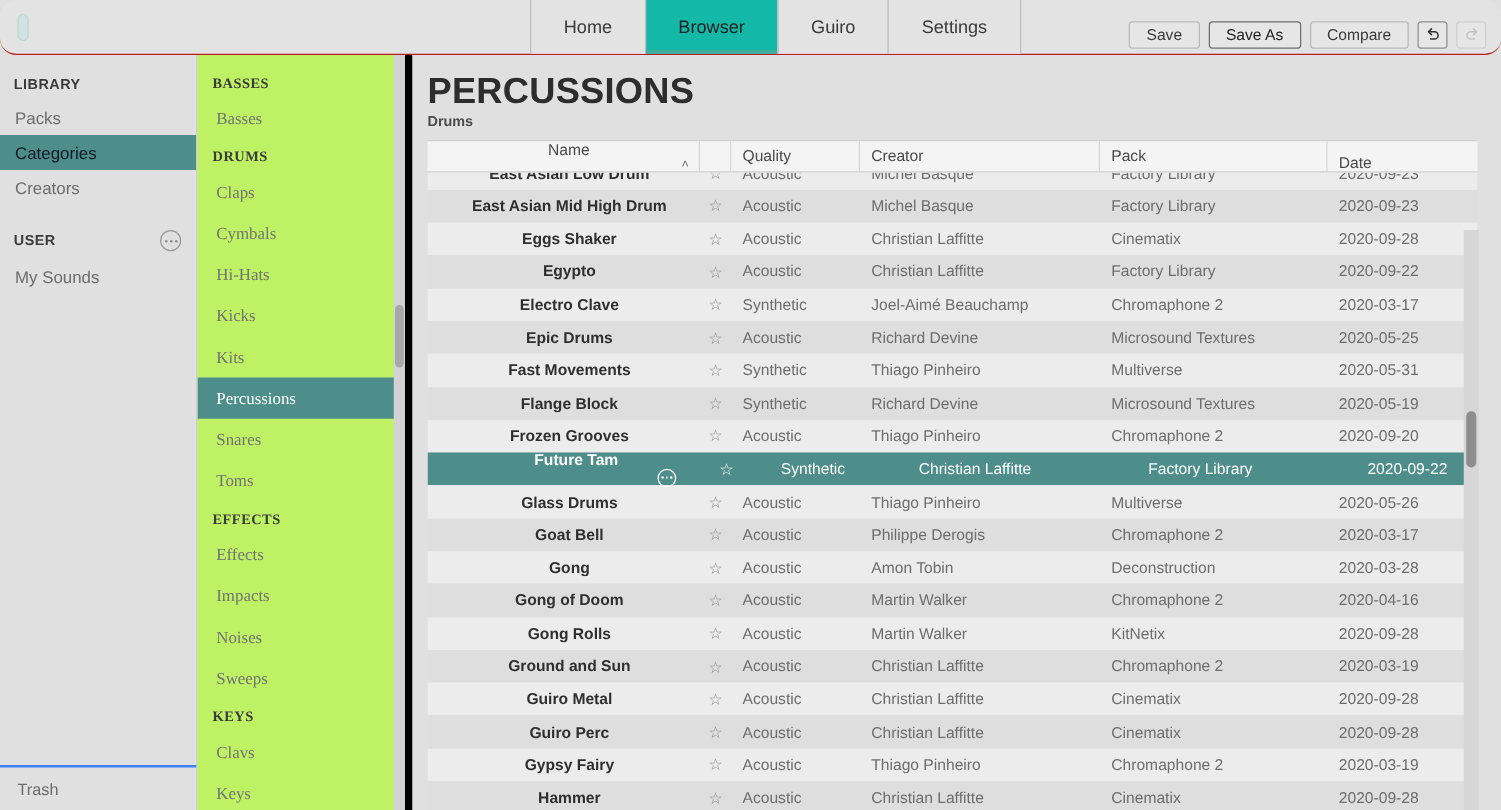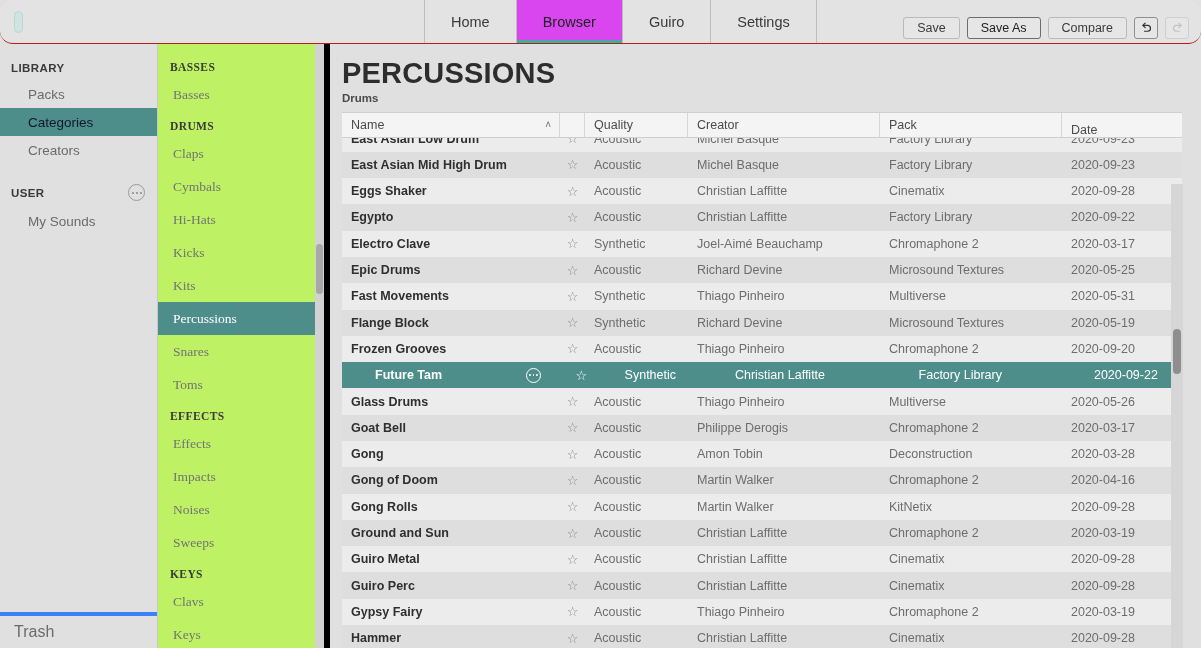--- a/index.html
+++ b/index.html
@@ -33,21 +33,21 @@
     position: relative;
     display: flex; align-items: center; justify-content: center;
     padding: 0 26px;
     font-size: 14.5px; color: #3a3a3a;
     background: #e3e3e3;
     border-left: 1px solid #bdbdbd;
     border-right: 1px solid #bdbdbd;
     margin-left: -1px;
     cursor: default;
   }
-  .tab.active { background: #d946ef; color: #222; }
+  .tab.active { background: #14b8a6; color: #222; }
   .tab.active::after {
     content: ""; position: absolute; left: 0; right: 0; bottom: 0;
     height: 3px; background: #3fae9c;
   }
 
   .topbar-right {
     margin-left: auto; display: flex; align-items: center; gap: 7px;
     padding-right: 12px;
     margin-top: 12px;
   }
@@ -81,36 +81,36 @@
   }
   .sb-scroll { flex: 1; padding-top: 10px; overflow: hidden; }
   .sb-group {
     font-size: 11.5px; font-weight: bold; color: #3a3a3a;
     letter-spacing: .4px;
     padding: 8px 0 6px 11px;
   }
   .sb-group.spaced { padding-top: 20px; }
   .sb-item {
     height: 28px; display: flex; align-items: center;
-    padding-left: 28px;
+    padding-left: 12px;
     font-size: 13.5px; color: #6b6b6b;
     cursor: default;
   }
   .sb-item.selected { background: #4d8e8a; color: #0f172a; }
   .sb-group-row { display: flex; align-items: center; justify-content: space-between; padding-right: 12px; }
   .dots-circle {
     width: 17px; height: 17px; border-radius: 50%;
     border: 1px solid #9a9a9a;
     display: flex; align-items: center; justify-content: center; gap: 2px;
   }
   .dots-circle i { width: 2px; height: 2px; border-radius: 50%; background: #8a8a8a; display: block; }
   .sb-bottom {
-    border-top: 4px solid #3b82f6;
+    border-top: 2px solid #3b82f6;
     height: 36px; display: flex; align-items: center; padding-left: 14px;
-    font-size: 16px; color: #6b6b6b;
+    font-size: 13px; color: #6b6b6b;
   }
 
   
   .catcol {
     width: 172px; min-width: 172px;
     background: #bef264;
     border-right: 6px solid #000000;
     position: relative; overflow: hidden; font-family: Liberation Serif, serif;
   }
   .cat-inner { padding-top: 8px; }
@@ -158,21 +158,21 @@
     display: flex; align-items: center;
     font-size: 12.5px; color: #4a4a4a;
     padding-left: 9px;
     border-right: 1px solid #d7d7d7;
     position: relative;
     cursor: default;
   }
   .th:last-child { border-right: none; align-items: flex-end; }
   .th .caret { margin-left: auto; margin-right: 8px; font-size: 10px; color: #6a6a6a; line-height: 1; }
 
-  .c-name  { width: 218px; }
+  .c-name  { width: 218px; flex-direction: column; }
   .c-star  { width: 25px; padding-left: 0; }
   .c-qual  { width: 103px; }
   .c-creat { width: 192px; }
   .c-pack  { width: 182px; }
   .c-date  { width: 116px; }
 
   .tbody { flex: 1; overflow: hidden; position: relative; width: 840px; }
   .row {
     display: flex; align-items: center;
     height: 26.3px;

